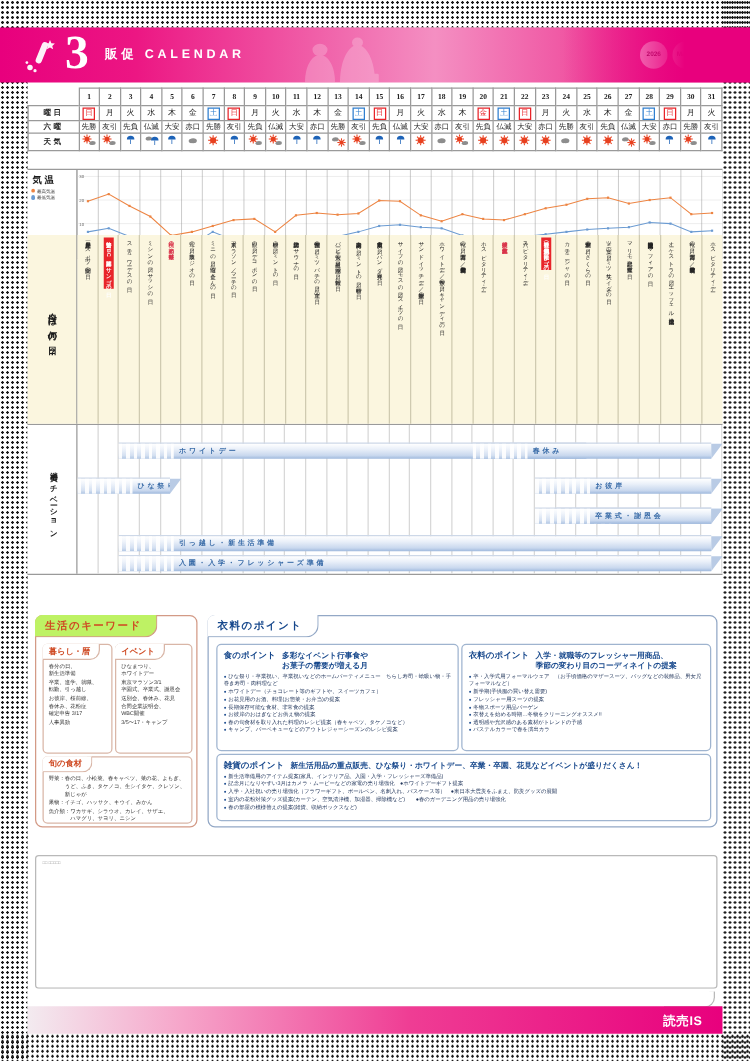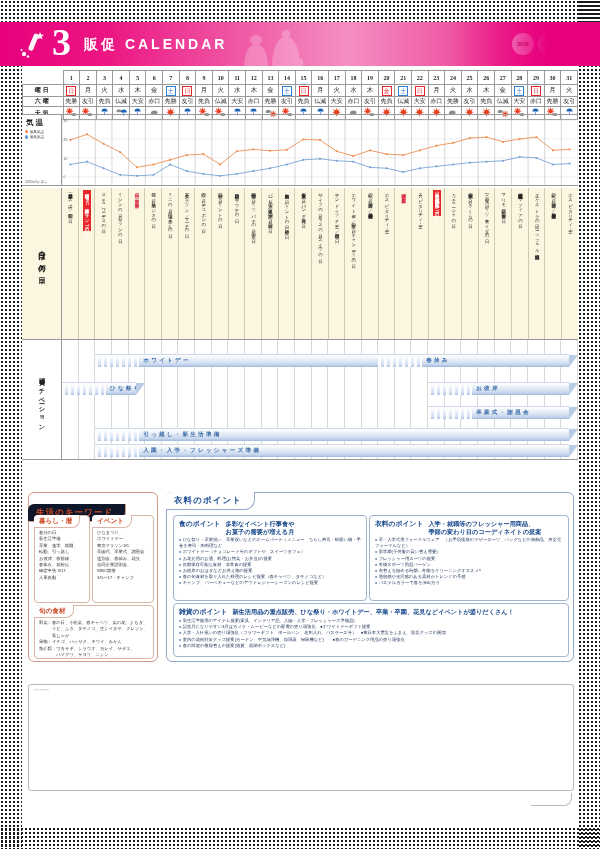--- a/index.html
+++ b/index.html
@@ -36,21 +36,21 @@
   }
   .title-band:after{
     content:"";position:absolute;right:0;top:0;width:150px;height:44px;
     background:linear-gradient(90deg,rgba(232,0,125,0) 0%,#e8007d 65%);
   }
   .band-num{
     position:absolute;left:52px;top:-2px;color:#fff;font-size:38px;font-weight:bold;
     line-height:44px;font-family:"Liberation Serif",serif;letter-spacing:-1px;
   }
   .band-title{
-    position:absolute;left:84px;top:14px;color:#fff;font-size:14px;letter-spacing:3px;
+    position:absolute;left:84px;top:14px;color:#fff;font-size:10px;letter-spacing:3px;
     font-weight:bold;white-space:nowrap;
   }
   .band-icon{
     position:absolute;left:18px;top:8px;width:30px;height:30px;
   }
   .hina{
     position:absolute;left:236px;top:6px;width:74px;height:38px;opacity:.55;
   }
   .badge{
     position:absolute;top:11px;width:22px;height:22px;border-radius:50%;
@@ -159,21 +159,21 @@
   }
   .panel-promo{
     position:absolute;left:166px;top:492px;width:406px;height:168px;
     border:1px solid #93a8c6;border-radius:6px;background:#fff;
   }
   .ptitle{
     position:absolute;top:-1px;left:-1px;height:17px;padding:0 12px 0 8px;
     display:flex;align-items:center;font-size:8.4px;font-weight:bold;letter-spacing:1.2px;
     border-radius:6px 0 10px 0;
   }
-  .ptitle.life{color:#cf4a23;border:1px solid #d39a86;border-top:none;border-left:none;background:#0f172a;margin-top:12px;}
+  .ptitle.life{color:#cf4a23;border:1px solid #d39a86;border-top:none;border-left:none;background:#bef264;}
   .ptitle.promo{color:#17488c;border:1px solid #93a8c6;border-top:none;border-left:none;background:#fff;}
 
   .subbox{position:absolute;border:1px solid #d9b6a7;border-radius:4px;background:#fff;}
   .subtitle{
     position:absolute;top:-1px;left:-1px;height:12px;padding:0 7px 0 5px;
     display:flex;align-items:center;font-size:6.6px;font-weight:bold;color:#cf4a23;
     border:1px solid #d9b6a7;border-top:none;border-left:none;border-radius:4px 0 8px 0;background:#fff;
   }
   .bodytxt{font-size:4.3px;line-height:6.4px;color:#333;padding:0;margin:0;white-space:pre-line;}
 
@@ -706,21 +706,21 @@
                   <g fill="#1d63b8">
                     <path d="M3.5,4.6 a3,3 0 0 1 6,0 z"></path>
                     <rect x="6.2" y="4.6" width="0.6" height="3.6"></rect>
                   </g>
                 </svg></span></td>
           </tr>
       </tbody>
     </table>
   </div>
 
-  <div class="temp-wrap" style="top: 114px; height: 72px; border-top: 0.5px solid rgb(154, 154, 154); border-bottom: 0.5px solid rgb(154, 154, 154); box-sizing: border-box;">
+  <div class="temp-wrap" style="top: 135px; height: 72px; border-top: 0.5px solid rgb(154, 154, 154); border-bottom: 0.5px solid rgb(154, 154, 154); box-sizing: border-box;">
     <div class="temp-left">
       <div class="temp-title">気温</div>
       <div class="leg">
           <i class="hi"></i>
           <span>最高気温</span>
         </div>
       <div class="leg">
           <i class="lo"></i>
           <span>最低気温</span>
         </div>
@@ -1101,14 +1101,17 @@
         </div>
     </div>
   </div>
 
   <div class="blankbox">
     <div class="mini">□□ □□□□□</div>
   </div>
 
   <div class="footer-white"></div>
   <div class="footer-curve"></div>
+  <div class="footer-band">
+    <span>読売IS</span>
+  </div>
 
 </div>
 
 </body></html>

